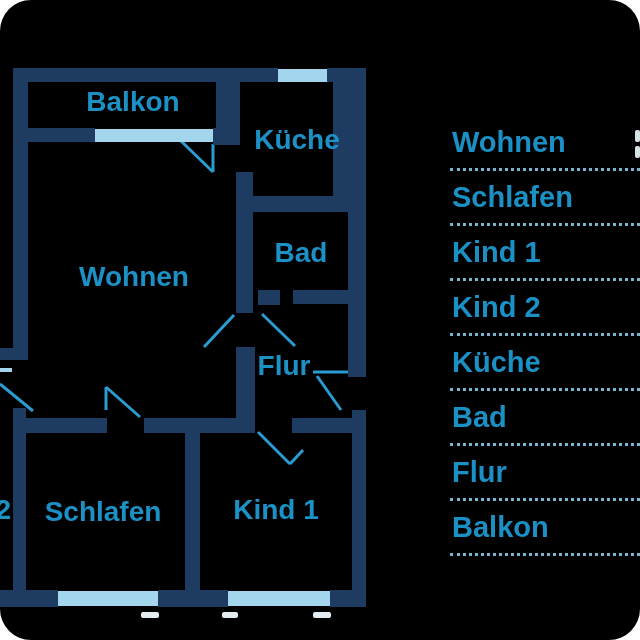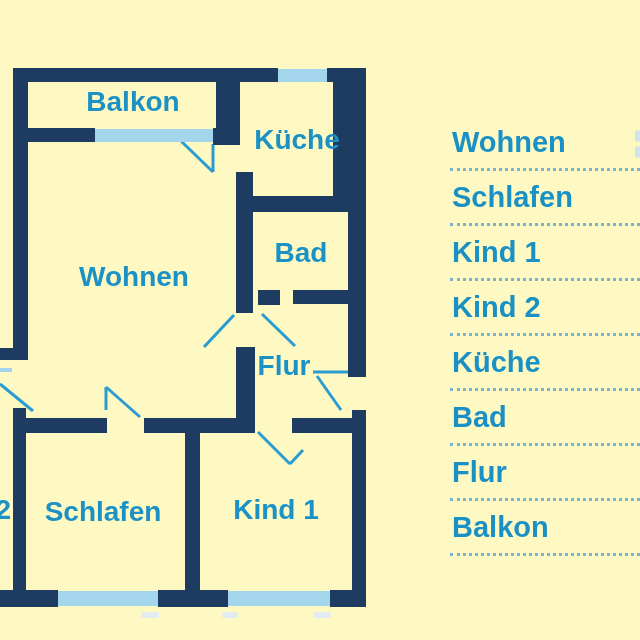--- a/index.html
+++ b/index.html
@@ -1,18 +1,18 @@
 <!DOCTYPE html>
 <html style="--wall: #1e3b62; --window: #a3d6ec; --room-label: #1b91c6; --legend-label: #1a90c5; --dots: #7ab5cf;"><head>
 <meta charset="utf-8">
 <style>
   html,body{margin:0;padding:0;background:#ffffff;}
   .canvas{
-    position:relative;width:640px;height:640px;background:#fef9c3;
-    overflow:hidden;font-family:"Liberation Sans",sans-serif;
+    position:relative;width:640px;height:640px;background:#000000;
+    overflow:hidden;font-family:"Liberation Sans",sans-serif;border-radius:31px;
   }
   .plan{position:absolute;left:0;top:0;width:640px;height:640px;}
   .wall{position:absolute;background:var(--wall);}
   .window{position:absolute;background:var(--window);}
   .faint{position:absolute;border-radius:2px;}
   .doors{position:absolute;left:0;top:0;width:640px;height:640px;pointer-events:none;}
   .room-label{
     position:absolute;transform:translate(-50%,-50%);
     color:var(--room-label);font-size:28px;font-weight:bold;white-space:nowrap;line-height:1;
   }

